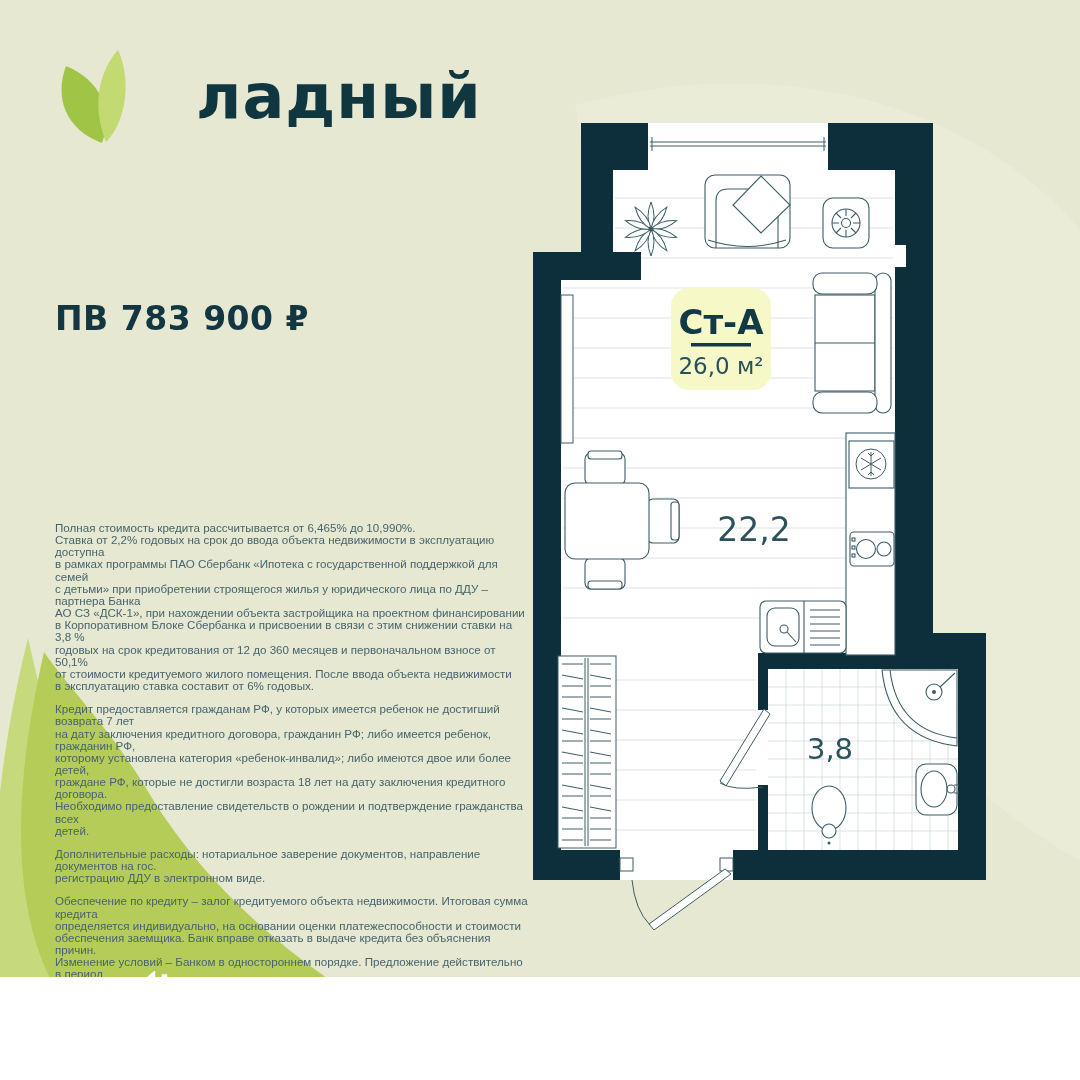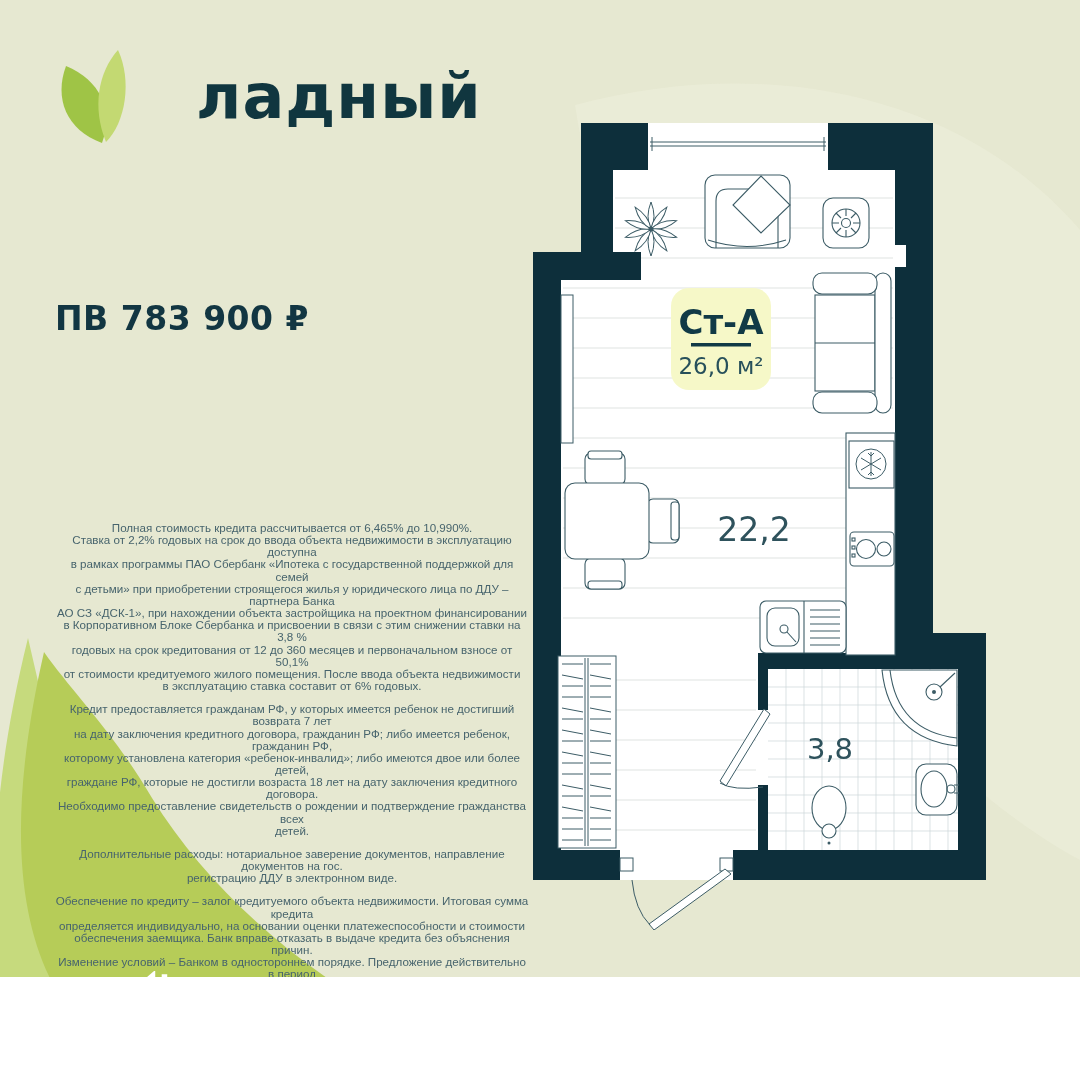--- a/index.html
+++ b/index.html
@@ -5,21 +5,21 @@
   html,body{margin:0;padding:0;}
   .poster{position:relative;width:1080px;height:977px;background:#e6e8d1;overflow:hidden;
           font-family:"DejaVu Sans","Liberation Sans",sans-serif;color:#0f3440;}
   .bg-decor{position:absolute;left:0;top:0;width:1080px;height:1080px;pointer-events:none;}
   .logo{position:absolute;left:52px;top:48px;display:flex;align-items:flex-start;}
   .logo-leaves{width:100px;height:100px;}
   .logo-word{font-size:62px;font-weight:700;letter-spacing:1px;color:#10363f;margin-left:44px;margin-top:18px;line-height:1;}
   .offer{position:absolute;left:55px;top:282px;font-weight:700;font-size:33px;line-height:73px;color:#123642;letter-spacing:.5px;white-space:nowrap;}
   .legal{position:absolute;left:55px;top:522px;width:474px;font-family:"Liberation Sans",sans-serif;
          font-size:11.6px;line-height:12.15px;color:#47646d;}
-  .legal p{margin:0 0 11px 0;white-space:pre-line;text-align:center;}
+  .legal p{margin:0 0 11px 0;white-space:pre-line;}
   .plan{position:absolute;left:528px;top:112px;width:460px;height:818px;}
   .footer{position:absolute;left:55px;top:971px;display:flex;align-items:flex-start;color:#ffffff;}
   .footer-company{font-size:27px;letter-spacing:4px;font-weight:400;margin-top:19px;line-height:1;}
   .footer-mark{width:48px;height:58px;margin-left:8px;}
   .footer-founded{margin-left:12px;margin-top:21px;font-size:15px;font-weight:700;letter-spacing:1.6px;line-height:10.5px;white-space:pre-line;}
 </style>
 </head>
 <body>
 
 <div class="poster">

